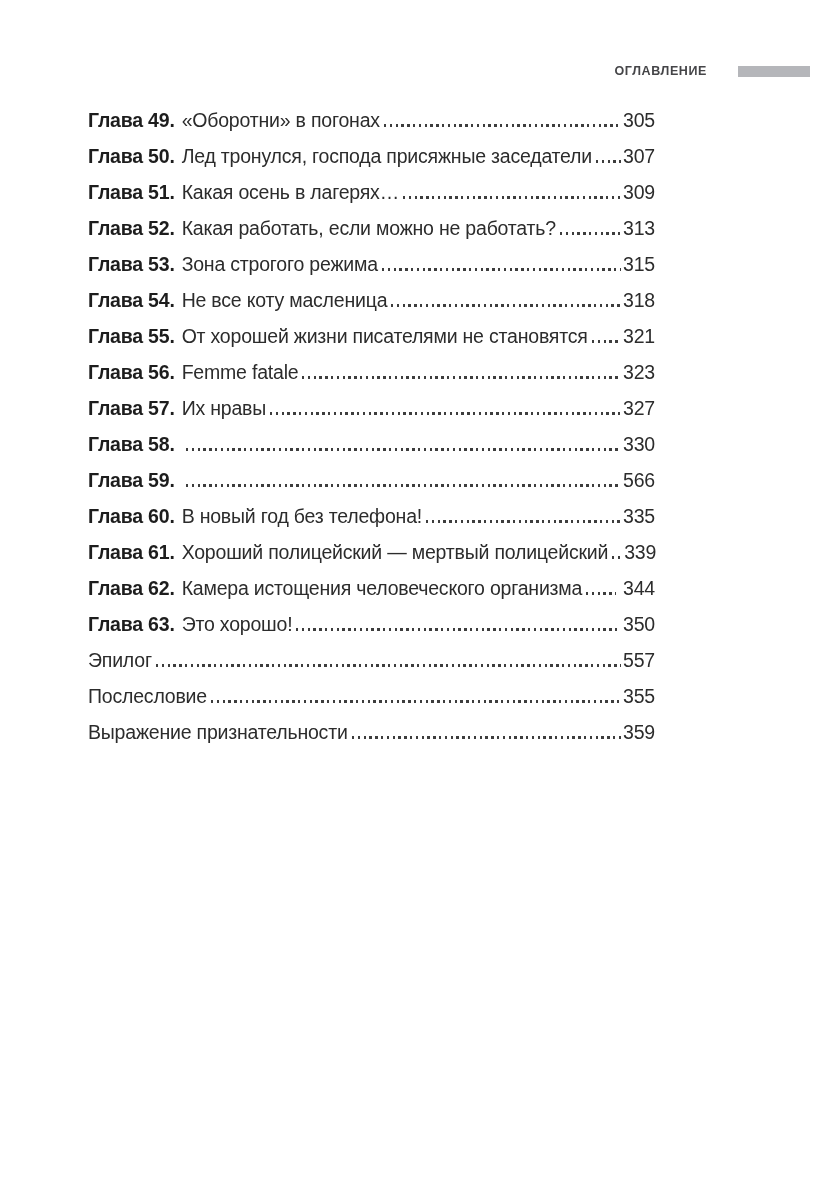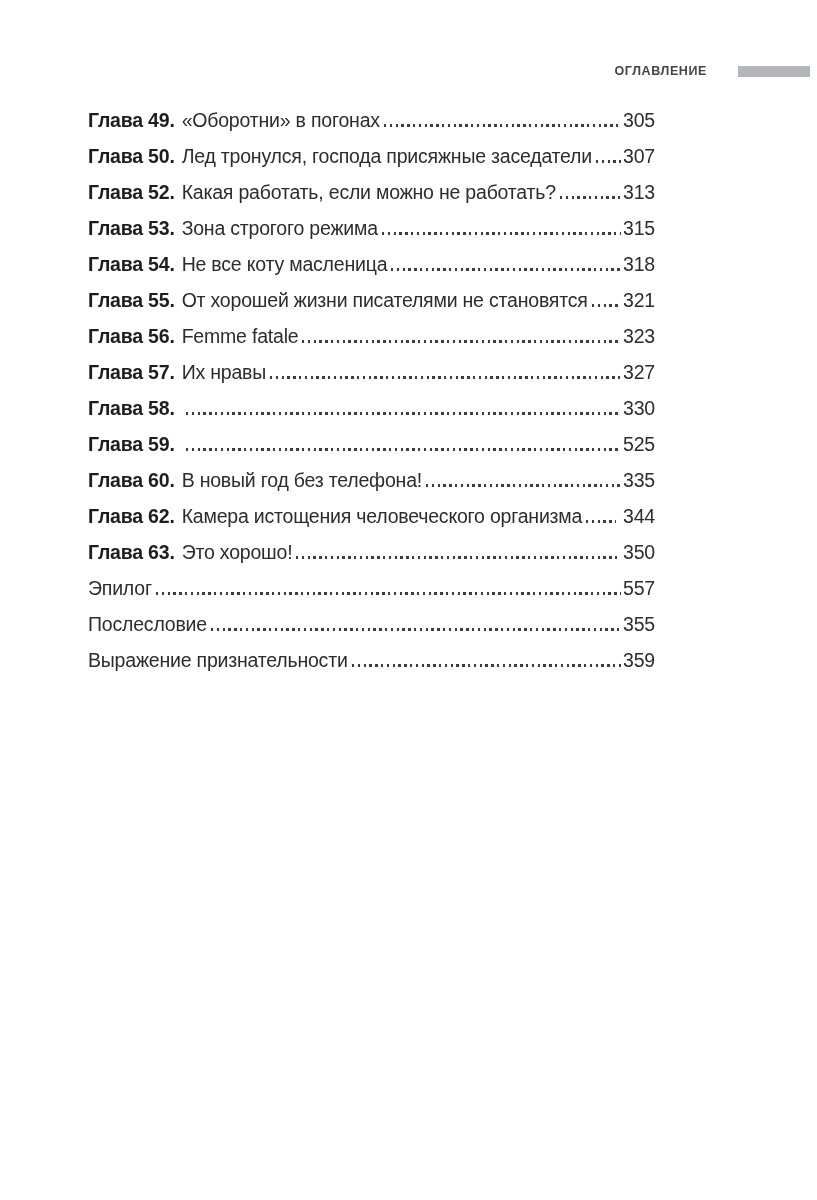--- a/index.html
+++ b/index.html
@@ -84,20 +84,26 @@
       <span class="pagenum">305</span>
     </div>
 
     <div class="toc-row">
       <span class="chap">Глава 50.</span>
       <span class="title">Лед тронулся, господа присяжные заседатели</span>
       <span class="leader"></span>
       <span class="pagenum">307</span>
     </div>
 
+    <div class="toc-row">
+      <span class="chap">Глава 51.</span>
+      <span class="title">Какая осень в лагерях…</span>
+      <span class="leader"></span>
+      <span class="pagenum">309</span>
+    </div>
 
     <div class="toc-row">
       <span class="chap">Глава 52.</span>
       <span class="title">Какая работать, если можно не работать?</span>
       <span class="leader"></span>
       <span class="pagenum">313</span>
     </div>
 
     <div class="toc-row">
       <span class="chap">Глава 53.</span>
@@ -136,30 +142,36 @@
 
     <div class="toc-row">
       <span class="chap">Глава 58.</span>
       <span class="leader"></span>
       <span class="pagenum">330</span>
     </div>
 
     <div class="toc-row">
       <span class="chap">Глава 59.</span>
       <span class="leader"></span>
-      <span class="pagenum">525</span>
+      <span class="pagenum">566</span>
     </div>
 
     <div class="toc-row">
       <span class="chap">Глава 60.</span>
       <span class="title">В новый год без телефона!</span>
       <span class="leader"></span>
       <span class="pagenum">335</span>
     </div>
 
+    <div class="toc-row">
+      <span class="chap">Глава 61.</span>
+      <span class="title">Хороший полицейский — мертвый полицейский</span>
+      <span class="leader"></span>
+      <span class="pagenum">339</span>
+    </div>
 
     <div class="toc-row">
       <span class="chap">Глава 62.</span>
       <span class="title">Камера истощения человеческого организма</span>
       <span class="leader"></span>
       <span class="pagenum"> 344</span>
     </div>
 
     <div class="toc-row">
       <span class="chap">Глава 63.</span>

